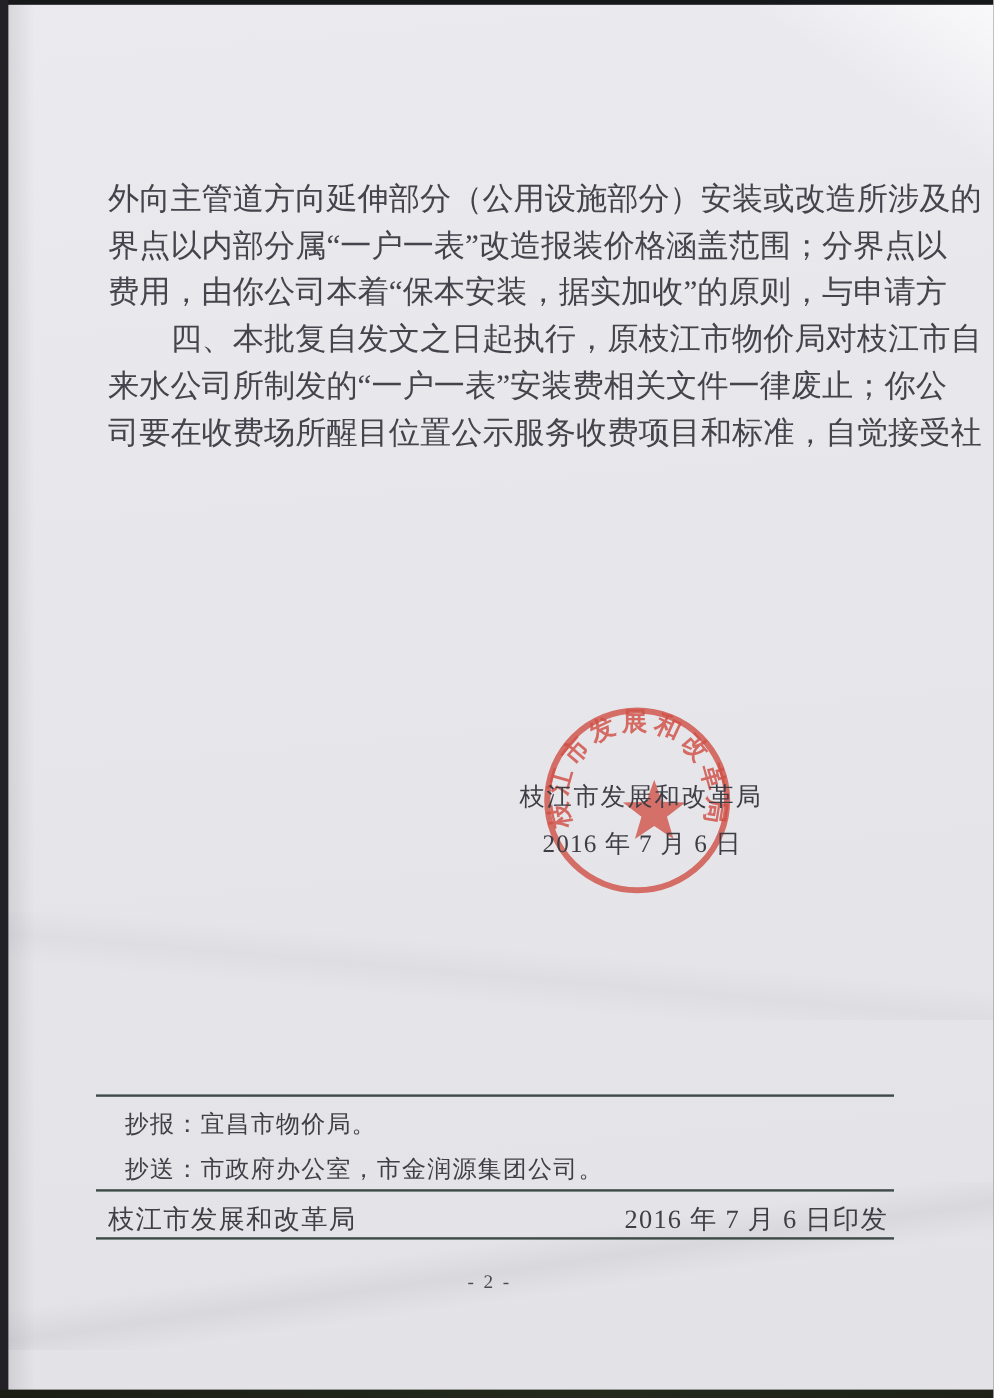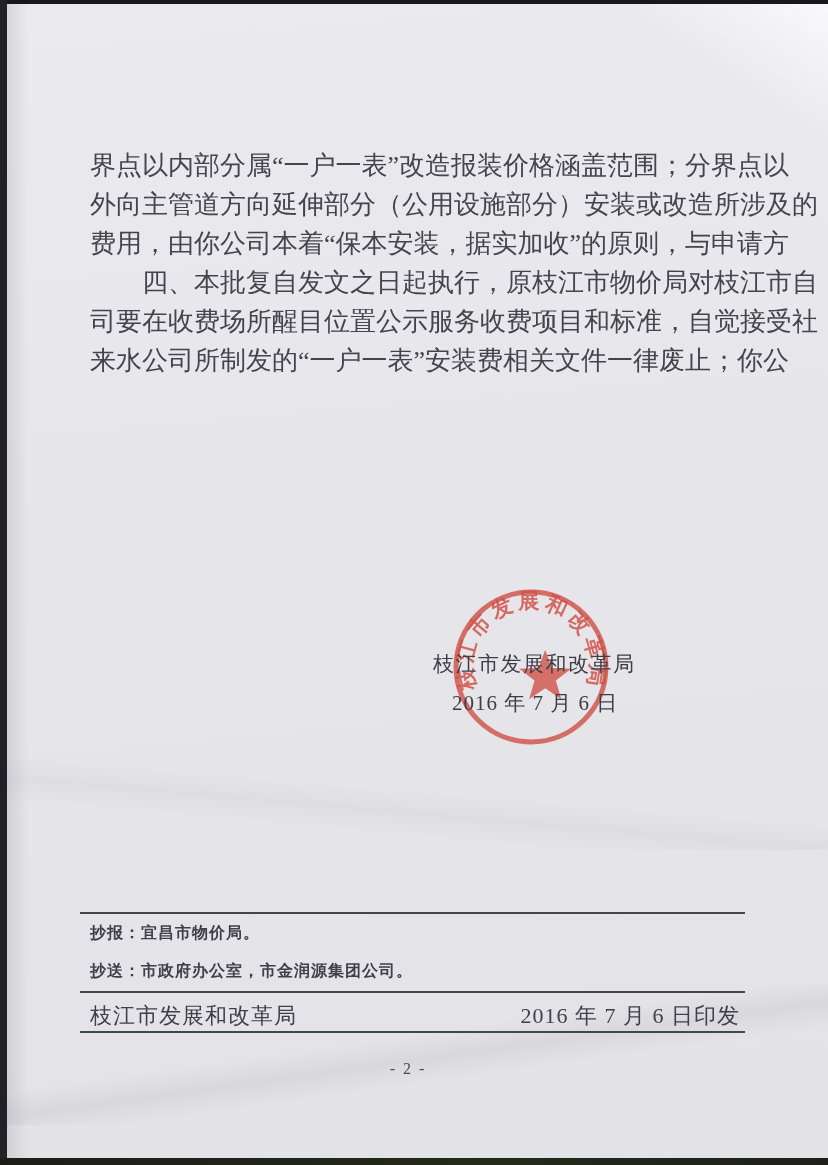--- a/index.html
+++ b/index.html
@@ -43,21 +43,21 @@
   .sig-date{position:absolute;left:452px;top:689px;font-size:21px;letter-spacing:1px;color:#3e3d45;}
 
   
   .seal{position:absolute;left:450px;top:586px;width:162px;height:162px;}
 
   
   .rule{position:absolute;left:80px;width:665px;height:2px;background:#3e4a47;}
   .rule-1{top:912px;}
   .rule-2{top:991px;}
   .rule-3{top:1031px;}
-  .cc-row{position:absolute;left:90px;font-size:16px;letter-spacing:1px;color:#403f47;font-weight:bold;}
+  .cc-row{position:absolute;left:104px;font-size:20px;letter-spacing:1px;color:#403f47;}
   .cc-1{top:923px;}
   .cc-2{top:961px;}
   .issuer-row{position:absolute;left:90px;top:1001px;width:650px;
     display:flex;justify-content:space-between;font-size:22px;letter-spacing:1px;color:#403f47;}
   .page-number{position:absolute;top:1060px;left:0;width:816px;text-align:center;
     font-size:16px;letter-spacing:2px;color:#4c4b52;}
 </style>
 </head>
 <body>
 
@@ -66,26 +66,26 @@
   <div class="crease-tr"></div>
   <div class="crease-left"></div>
   <div class="crease-mid"></div>
   <div class="crease-bottom"></div>
 
   <div class="edge-top"></div>
   <div class="edge-left"></div>
   <div class="edge-bottom"></div>
 
   <section class="doc-body">
+    <p>外向主管道方向延伸部分（公用设施部分）安装或改造所涉及的</p>
     <p>界点以内部分属“一户一表”改造报装价格涵盖范围；分界点以</p>
-    <p>外向主管道方向延伸部分（公用设施部分）安装或改造所涉及的</p>
     <p>费用，由你公司本着“保本安装，据实加收”的原则，与申请方</p>
     <p class="pstart">四、本批复自发文之日起执行，原枝江市物价局对枝江市自</p>
+    <p>来水公司所制发的“一户一表”安装费相关文件一律废止；你公</p>
     <p>司要在收费场所醒目位置公示服务收费项目和标准，自觉接受社</p>
-    <p>来水公司所制发的“一户一表”安装费相关文件一律废止；你公</p>
   </section>
 
   <svg class="seal" viewBox="0 0 160 160" width="162" height="162" xmlns="http://www.w3.org/2000/svg">
     <circle cx="80" cy="80" r="74" fill="none" stroke="#d04f45" stroke-width="5" opacity="0.8"></circle>
     <path id="sealArc" d="M 25.5 99.8 A 58 58 0 1 1 134.5 99.8" fill="none"></path>
     <text font-size="21" fill="#d04f45" opacity="0.82" letter-spacing="4" font-weight="bold">
       <textPath href="#sealArc" startOffset="50%" text-anchor="middle">枝江市发展和改革局</textPath>
     </text>
     <polygon points="0,-27 6.5,-8.9 25.7,-8.3 10.5,3.4 15.9,21.8 0,11 -15.9,21.8 -10.5,3.4 -25.7,-8.3 -6.5,-8.9" transform="translate(94,90)" fill="#d04f45" opacity="0.78"></polygon>
   </svg>

